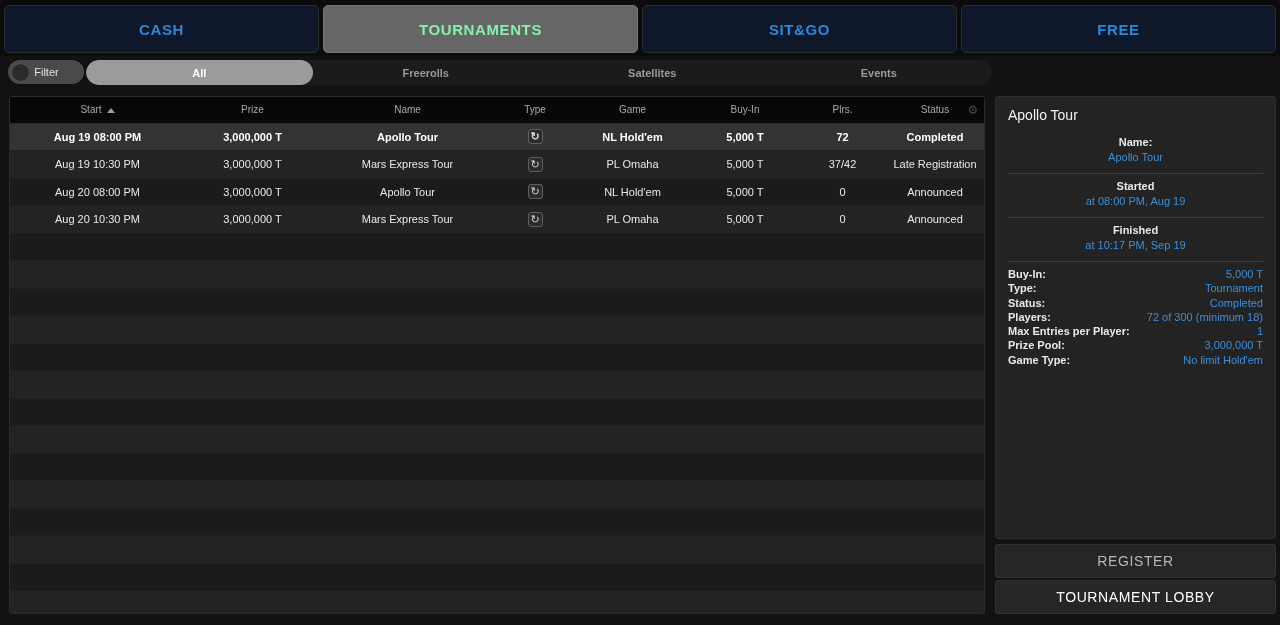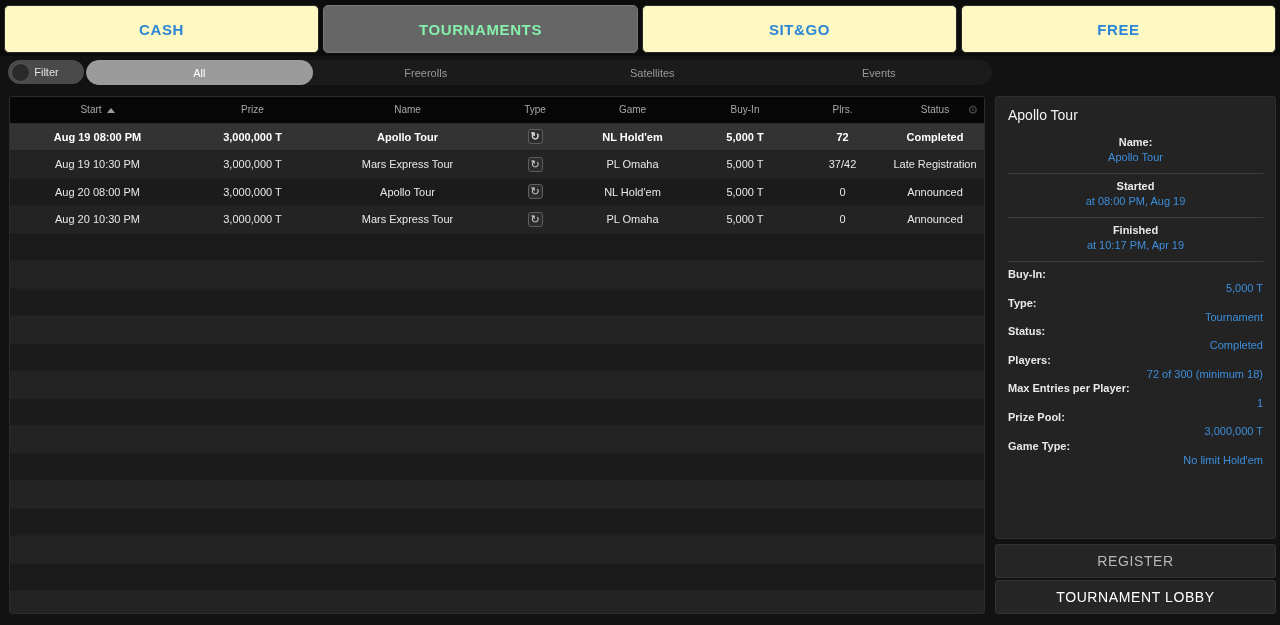--- a/index.html
+++ b/index.html
@@ -12,21 +12,21 @@
   }
   .app { position: relative; width: 1280px; height: 625px; background: #121212; }
 
   
   .toptabs {
     position: absolute; left: 0; top: 0; width: 1280px; height: 56px;
     display: flex; gap: 4px; padding: 5px 4px 3px 4px; background: #0c0c0c;
   }
   .toptab {
     flex: 1 1 0; border-radius: 5px; border: 1px solid #2a2a2a;
-    background: #fef9c3; display: flex; align-items: center; justify-content: center;
+    background: #0f172a; display: flex; align-items: center; justify-content: center;
     font-size: 15px; font-weight: bold; letter-spacing: .6px; color: #2e86d6;
   }
   .toptab.active { background: #666666; border-color: #777777; color: #86efac; }
 
   
   .filterbar {
     position: absolute; left: 0; top: 56px; width: 1280px; height: 33px;
     background: #121212;
   }
   .filterpill {
@@ -38,21 +38,21 @@
     margin-left: 3px; border: 1px solid #555;
   }
   .filterpill .lbl { flex: 1; text-align: center; font-size: 11px; color: #e4e4e4; padding-right: 21px; }
 
   .segwrap {
     position: absolute; left: 86px; top: 4px; width: 906px; height: 25px;
     background: #1b1b1b; border-radius: 13px; display: flex; overflow: hidden;
   }
   .seg {
     flex: 1 1 0; display: flex; align-items: center; justify-content: center;
-    font-size: 11px; color: #9a9a9a; border-radius: 13px;
+    font-size: 11px; color: #9a9a9a; border-radius: 13px; font-weight: bold;
   }
   .seg.active { background: #9b9b9b; color: #ffffff; }
 
   .searchbox {
     position: absolute; left: 1000px; top: 59px; width: 136px; height: 27px;
     background: #0b0b0b; border: 1px solid #2e2e2e; border-radius: 4px;
     display: flex; align-items: center; padding: 0 6px; gap: 5px;
   }
   .searchbox .ph { font-size: 11px; color: #6d6d6d; }
   .mag { width: 11px; height: 11px; position: relative; flex: 0 0 auto; }
@@ -108,21 +108,21 @@
     position: absolute; left: 995px; top: 96px; width: 281px; height: 443px;
     background: #232323; border: 1px solid #2e2e2e; border-radius: 3px;
     padding: 10px 12px 0 12px;
   }
   .details h1 { font-size: 14px; font-weight: normal; color: #f2f2f2; margin-bottom: 12px; }
   .blk { text-align: center; padding-bottom: 5px; }
   .blk .k { font-size: 11px; font-weight: bold; color: #e9e9e9; line-height: 15px; }
   .blk .v { font-size: 11px; color: #3d8fdc; line-height: 15px; }
   .sep { height: 1px; background: #3d3d3d; margin: 3px 0 5px 0; }
   .kvlist { margin-top: 4px; }
-  .kv { display: flex; justify-content: space-between; line-height: 14.3px; flex-direction: column; }
+  .kv { display: flex; justify-content: space-between; line-height: 14.3px; }
   .kv .k { font-size: 11px; font-weight: bold; color: #e9e9e9; }
   .kv .v { font-size: 11px; color: #3d8fdc; text-align: right; }
 
   .btn {
     position: absolute; left: 995px; width: 281px; height: 34px;
     background: #262626; border: 1px solid #333333; border-radius: 3px;
     display: flex; align-items: center; justify-content: center;
     font-size: 14px; letter-spacing: .6px;
   }
   #btn-register { top: 544px; color: #b8b8b8; }
@@ -371,21 +371,21 @@
           <div class="v">Apollo Tour</div>
         </div>
         <div class="sep"></div>
         <div class="blk">
           <div class="k">Started</div>
           <div class="v">at 08:00 PM, Aug 19</div>
         </div>
         <div class="sep"></div>
         <div class="blk">
           <div class="k">Finished</div>
-          <div class="v">at 10:17 PM, Apr 19</div>
+          <div class="v">at 10:17 PM, Sep 19</div>
         </div>
       </div>
     <div class="sep"></div>
     <div class="kvlist" id="detailfields">
         <div class="kv">
           <span class="k">Buy-In:</span>
           <span class="v">5,000 T</span>
         </div>
         <div class="kv">
           <span class="k">Type:</span>

